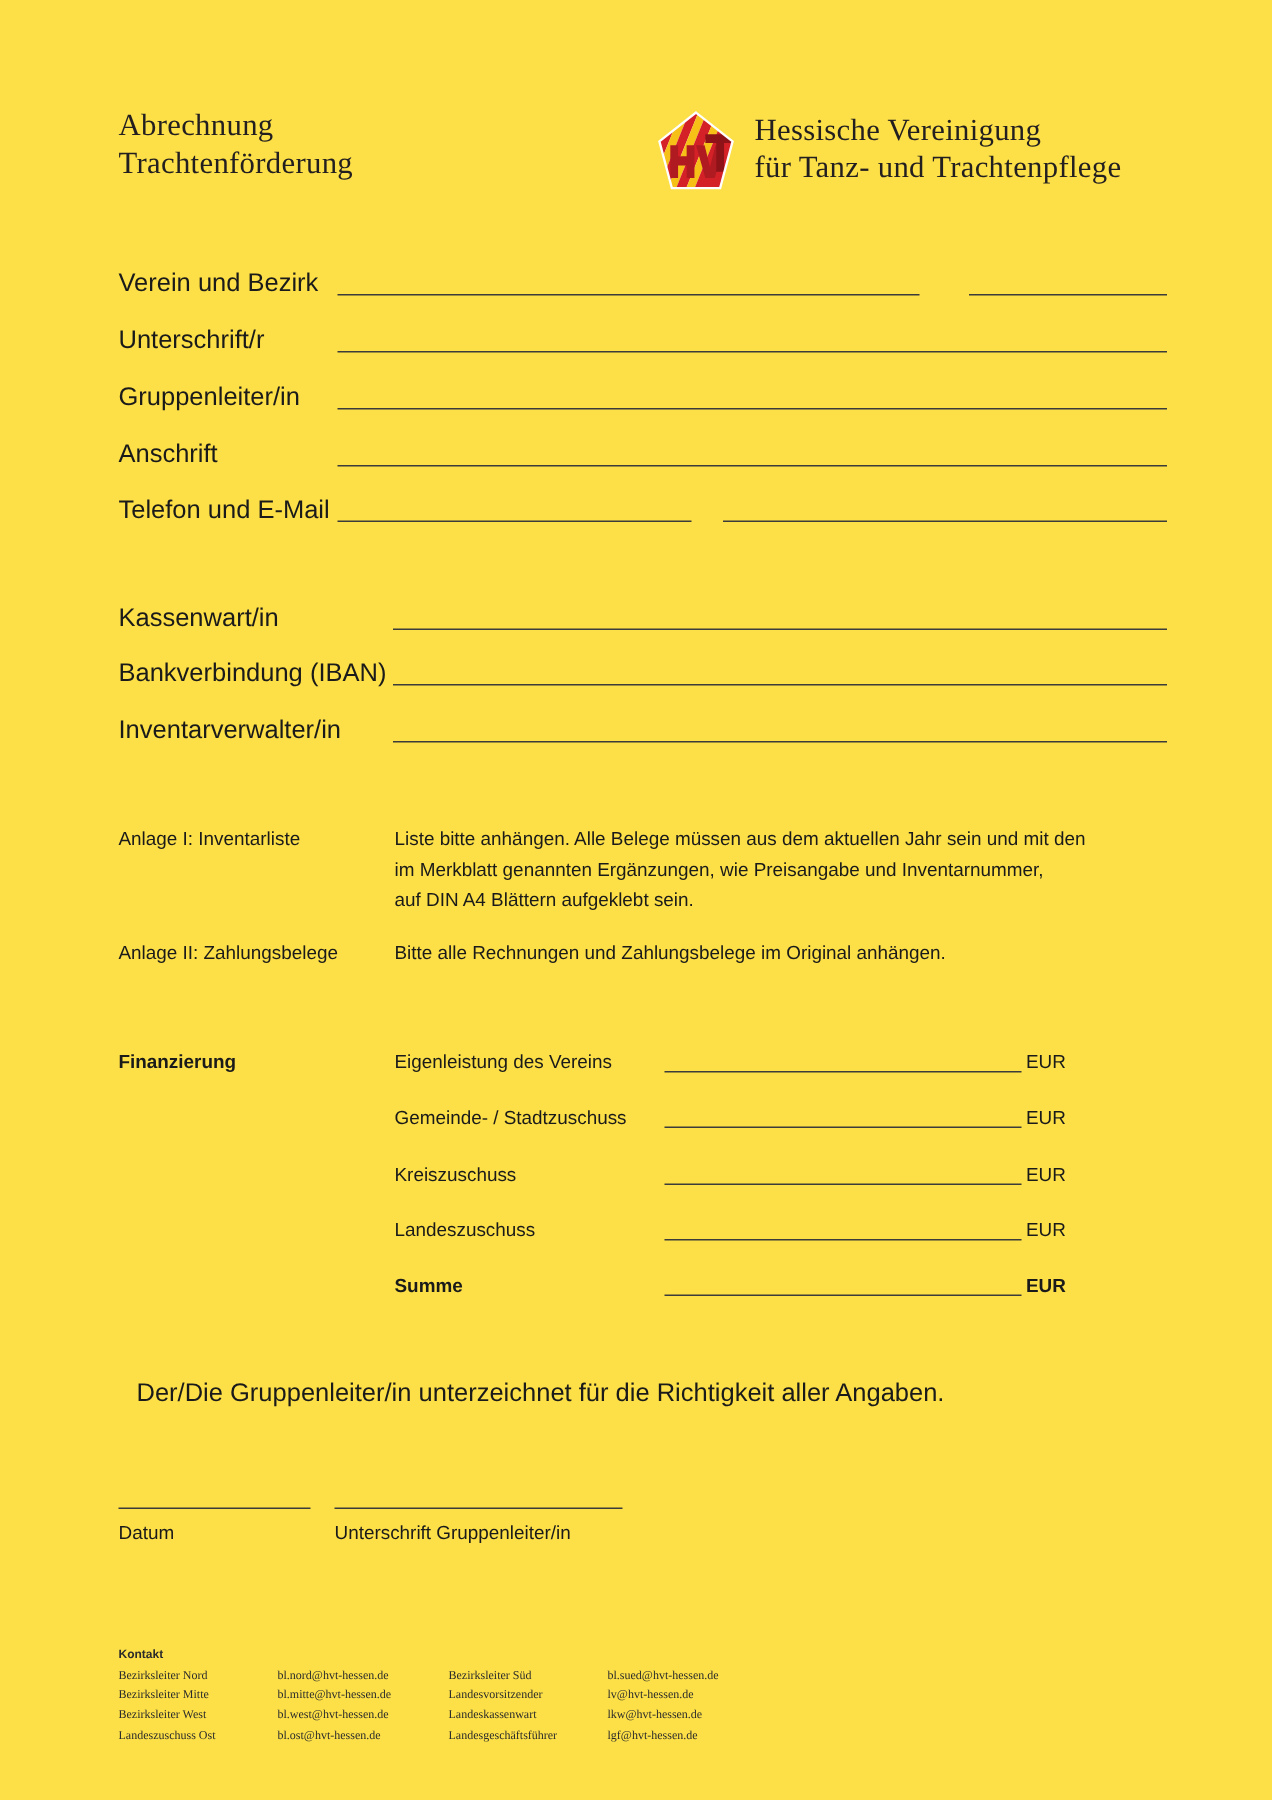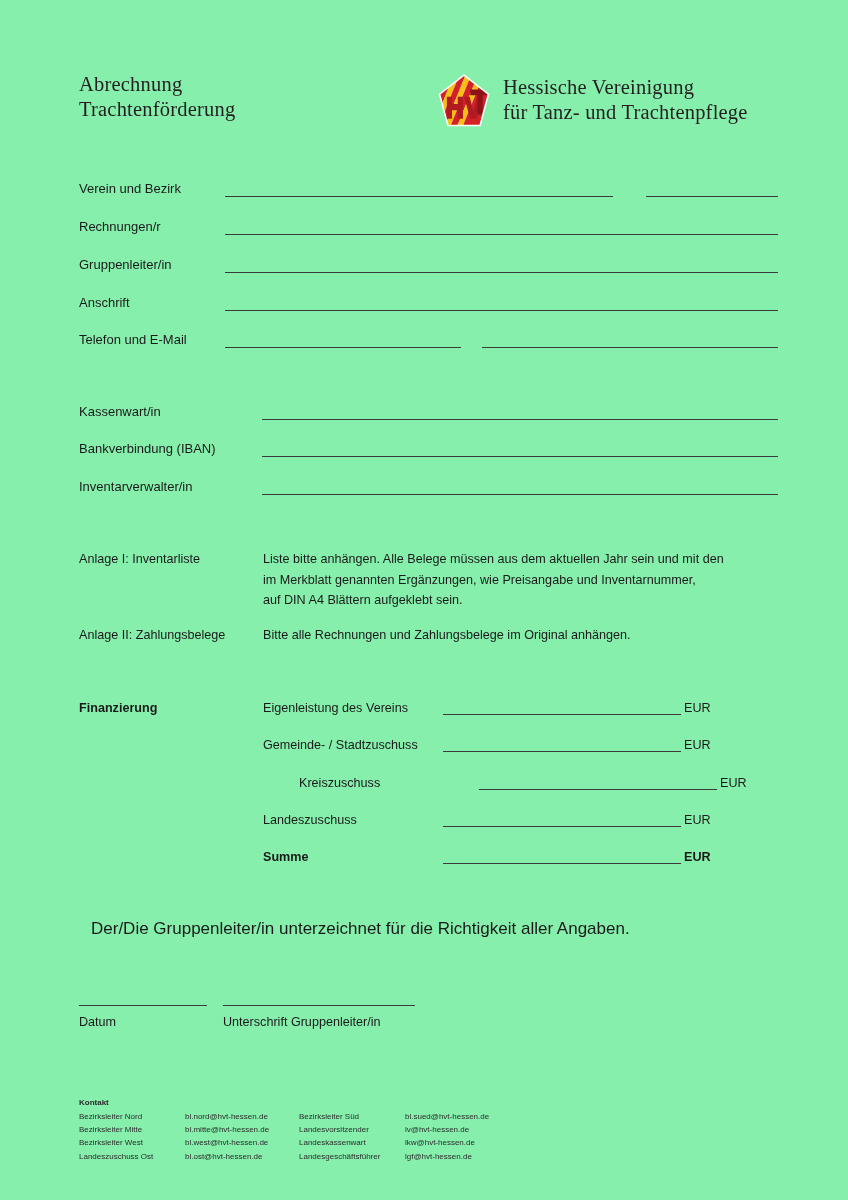--- a/index.html
+++ b/index.html
@@ -4,21 +4,21 @@
 <style>
   html, body {
     margin: 0;
     padding: 0;
     background: #ffffff;
   }
   .page {
     position: relative;
     width: 848px;
     height: 1200px;
-    background: #86efac;
+    background: #fde047;
     overflow: hidden;
     font-family: "Liberation Sans", sans-serif;
     color: #1a1a1a;
   }
 
   
   .header {
     position: absolute;
     left: 79px;
     top: 72px;
@@ -62,21 +62,21 @@
 
   
   .frow {
     position: absolute;
     height: 20px;
   }
   .flabel {
     position: absolute;
     left: 0;
     top: 0;
-    font-size: 13px;
+    font-size: 17px;
     line-height: 18px;
     white-space: nowrap;
   }
   .fline {
     position: absolute;
     border-bottom: 1.4px solid #3b3b3b;
     height: 0;
   }
 
   
@@ -186,20 +186,21 @@
   }
   .footer-col {
     display: flex;
   }
   .footer-col.col-left { width: 220px; }
   .footer-col .names { width: 106px; }
   .footer-col .mails { width: 114px; }
   .footer-col .names div,
   .footer-col .mails div {
     white-space: nowrap;
+    font-family: Liberation Serif, serif;
   }
 </style>
 </head>
 <body>
 
 <div class="page">
 
   <div class="header">
     <div class="doc-title">Abrechnung
 Trachtenförderung</div>
@@ -242,21 +243,21 @@
     </div>
   </div>
 
   <div class="frow" style="left:79px; top:180px; width:700px;">
     <div class="flabel">Verein und Bezirk</div>
     <div class="fline" style="left:146px; top:16px; width:388px;"></div>
     <div class="fline" style="left:567px; top:16px; width:132px;"></div>
   </div>
 
   <div class="frow" style="left:79px; top:218px; width:700px;">
-    <div class="flabel">Rechnungen/r</div>
+    <div class="flabel">Unterschrift/r</div>
     <div class="fline" style="left:146px; top:16px; width:553px;"></div>
   </div>
 
   <div class="frow" style="left:79px; top:256px; width:700px;">
     <div class="flabel">Gruppenleiter/in</div>
     <div class="fline" style="left:146px; top:16px; width:553px;"></div>
   </div>
 
   <div class="frow" style="left:79px; top:294px; width:700px;">
     <div class="flabel">Anschrift</div>
@@ -303,21 +304,21 @@
     <div class="fin-line"></div>
     <div class="fin-cur">EUR</div>
   </div>
 
   <div class="fin-row" style="top:736px;">
     <div class="fin-name">Gemeinde- / Stadtzuschuss</div>
     <div class="fin-line"></div>
     <div class="fin-cur">EUR</div>
   </div>
 
-  <div class="fin-row" style="top:774px;margin-left:36px;">
+  <div class="fin-row" style="top:774px;">
     <div class="fin-name">Kreiszuschuss</div>
     <div class="fin-line"></div>
     <div class="fin-cur">EUR</div>
   </div>
 
   <div class="fin-row" style="top:811px;">
     <div class="fin-name">Landeszuschuss</div>
     <div class="fin-line"></div>
     <div class="fin-cur">EUR</div>
   </div>

